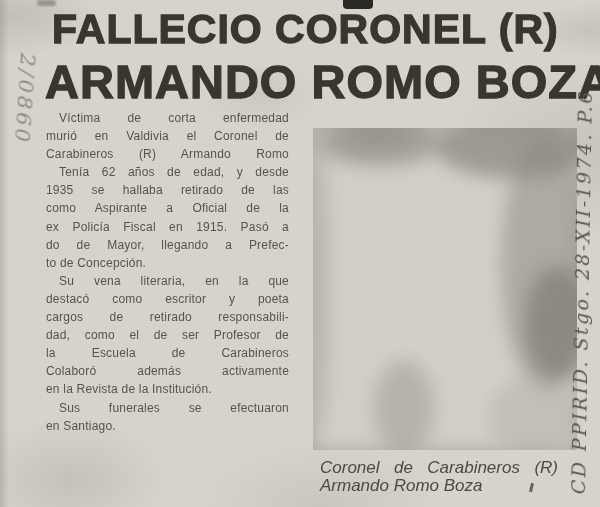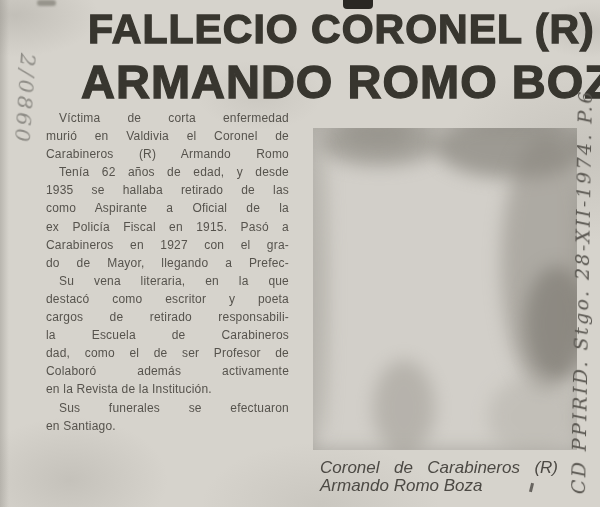--- a/index.html
+++ b/index.html
@@ -17,21 +17,21 @@
       radial-gradient(90px 50px at 260px 95px, rgba(140,137,130,.15), transparent 70%),
       radial-gradient(200px 130px at 585px 150px, rgba(140,137,130,.20), transparent 70%),
       radial-gradient(170px 90px at 320px 505px, rgba(145,142,135,.18), transparent 70%),
       radial-gradient(80px 40px at 590px 30px, rgba(140,137,130,.22), transparent 70%),
       linear-gradient(90deg, rgba(110,107,100,.28), rgba(110,107,100,0) 9px);
   }
   
   .hl {
     position:absolute; white-space:nowrap; font-weight:bold;
     color:var(--headline-ink); -webkit-text-stroke:1.3px var(--headline-ink);
-    filter:blur(.35px); letter-spacing:1px;margin-left:36px;
+    filter:blur(.35px); letter-spacing:1px;
   }
   .hl1 { left:52px; top:6px;  font-size:41px; }
   .hl2 { left:45px; top:54px; font-size:47px; }
   
   .article { position:absolute; left:46px; top:109px; width:243px;
     font-size:12px; line-height:18.1px; letter-spacing:.2px;
     color:var(--body-ink); filter:blur(.35px); }
   .article .line { text-align:justify; text-align-last:justify; }
   .article .line.first { text-indent:13px; }
   .article .line.last  { text-align-last:left; }
@@ -85,29 +85,29 @@
       <div>
         <div class="line first">Víctima de corta enfermedad</div>
         <div class="line">murió en Valdivia el Coronel de</div>
         <div class="line">Carabineros (R) Armando Romo</div>
       </div>
       <div>
         <div class="line first">Tenía 62 años de edad, y desde</div>
         <div class="line">1935 se hallaba retirado de las</div>
         <div class="line">como Aspirante a Oficial de la</div>
         <div class="line">ex Policía Fiscal en 1915. Pasó a</div>
-        <div class="line">Carabineros en 1927 con el gra-</div>
         <div class="line">do de Mayor, llegando a Prefec-</div>
+        <div class="line last">to de Concepción.</div>
       </div>
       <div>
         <div class="line first">Su vena literaria, en la que</div>
         <div class="line">destacó como escritor y poeta</div>
         <div class="line">cargos de retirado responsabili-</div>
+        <div class="line">dad, como el de ser Profesor de</div>
         <div class="line">la Escuela de Carabineros</div>
-        <div class="line">dad, como el de ser Profesor de</div>
         <div class="line">Colaboró además activamente</div>
         <div class="line last">en la Revista de la Institución.</div>
       </div>
       <div>
         <div class="line first">Sus funerales se efectuaron</div>
         <div class="line last">en Santiago.</div>
       </div>
     </div>
 
   <div class="photo">

